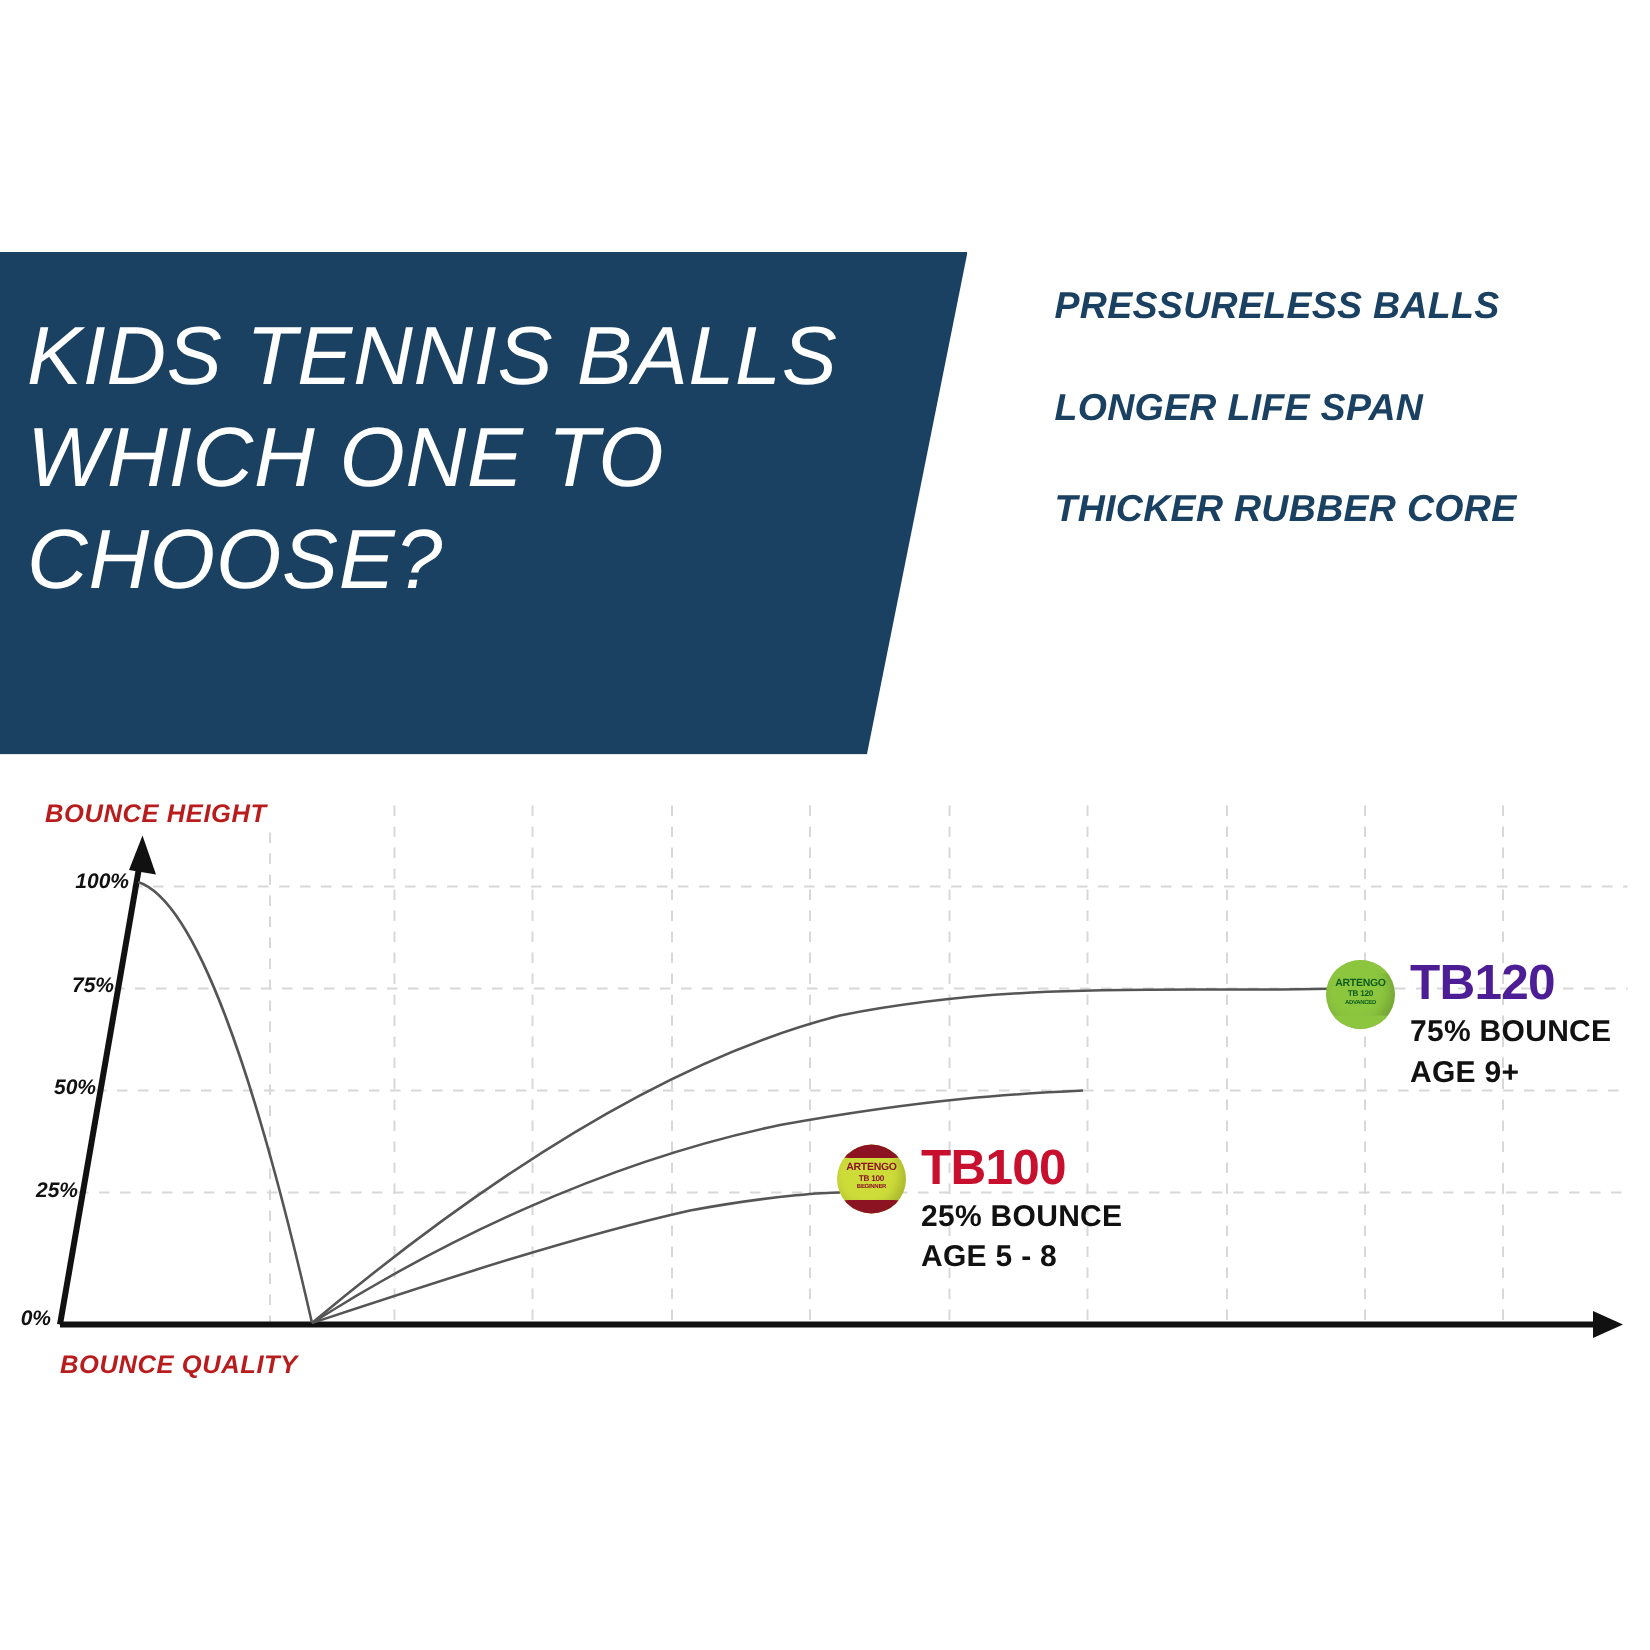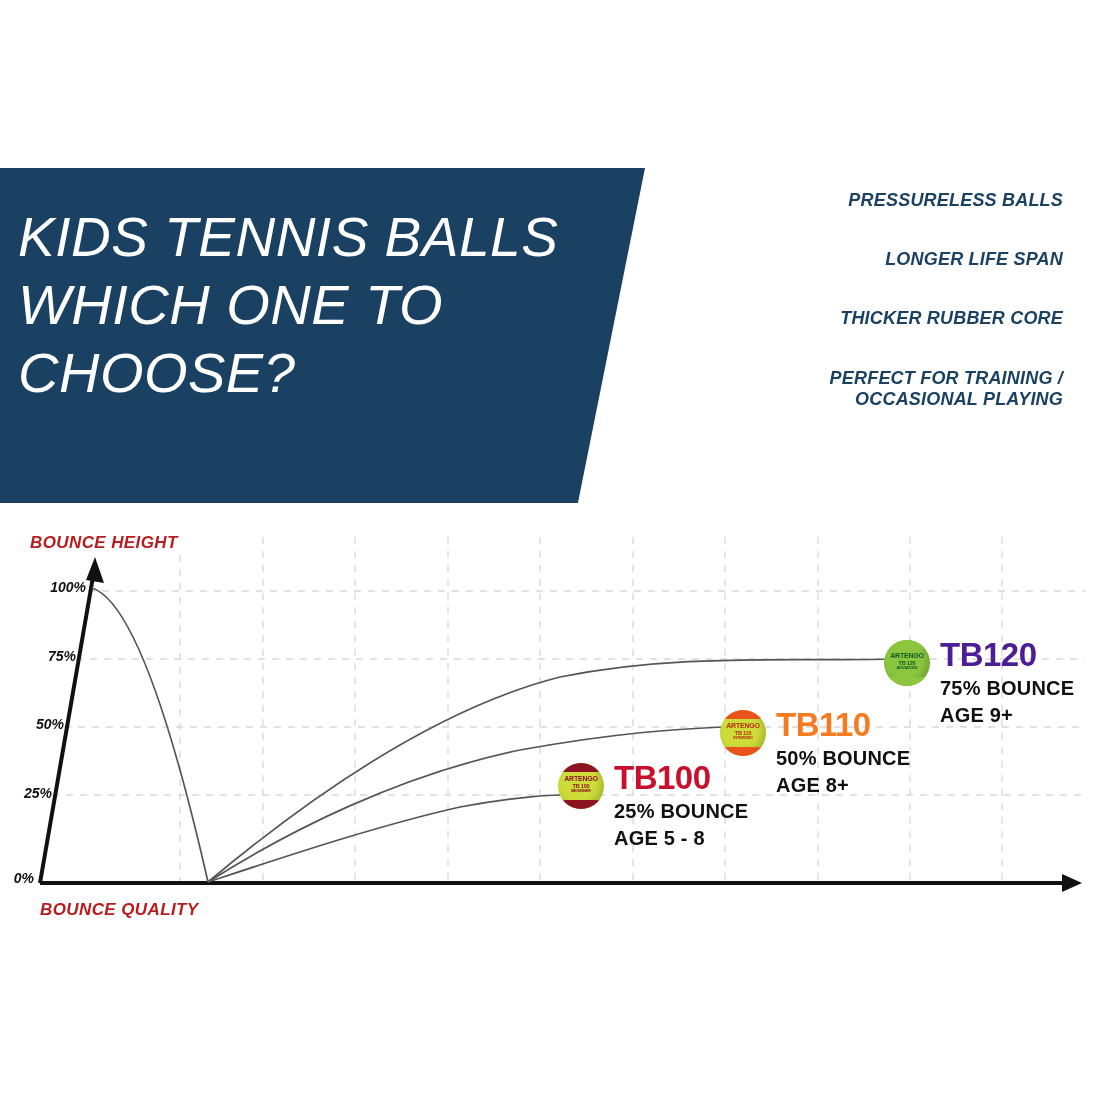--- a/index.html
+++ b/index.html
@@ -56,28 +56,27 @@
   
   #feature-list {
     position: absolute;
     left: 703px;
     top: 190px;
     z-index: 3;
     width: 360px;
   }
   .feature-item {
     color: #1a4161;
-    font-size: 18px;
+    font-size: 25px;
     font-style: italic;
     font-weight: 700;
     letter-spacing: 0.2px;
     line-height: 1.18;
     margin-bottom: 38px;
     white-space: pre-line;
-    text-align: right;
   }
   .feature-item:last-child { margin-bottom: 0; }
 
   
   #chart-area {
     position: absolute;
     left: 0;
     top: 505px;
     width: 1100px;
     height: 440px;
@@ -179,22 +178,20 @@
 <div id="header-title-block">
   <span class="title-line-1">KIDS TENNIS BALLS</span>
   <span class="title-line-2">WHICH ONE TO</span>
   <span class="title-line-3">CHOOSE?</span>
 </div>
 
 <div id="feature-list">
   <div class="feature-item">PRESSURELESS BALLS</div>
   <div class="feature-item">LONGER LIFE SPAN</div>
   <div class="feature-item">THICKER RUBBER CORE</div>
-  <div class="feature-item">PERFECT FOR TRAINING /
-OCCASIONAL PLAYING</div>
 </div>
 
 <div id="chart-area">
 
   <svg id="chart-svg" viewBox="0 0 1100 440">
 
     <g stroke="#d8d8d8" stroke-width="1.3" stroke-dasharray="7 7">
       <line x1="180" y1="50" x2="180" y2="378"></line>
       <line x1="263" y1="32" x2="263" y2="378"></line>
       <line x1="355" y1="32" x2="355" y2="378"></line>
@@ -252,36 +249,20 @@
         <span class="sub">BEGINNER</span>
       </div>
     </div>
     <div class="callout-text">
       <span class="callout-model" style="color:#c8102e;">TB100</span>
       <span class="callout-bounce">25% BOUNCE</span>
       <span class="callout-age">AGE 5 - 8</span>
     </div>
   </div>
 
-  <div class="callout" style="left: 720px; top: 203px;">
-    <div class="ball" style="background:#cddc39;">
-      <div class="cap-top" style="background:#e8541c;"></div>
-      <div class="cap-bottom" style="background:#e8541c;"></div>
-      <div class="ball-text" style="color:#b8300a;">
-        <span class="brand">ARTENGO</span>
-        <span class="model">TB 110</span>
-        <span class="sub">INTERMED</span>
-      </div>
-    </div>
-    <div class="callout-text">
-      <span class="callout-model" style="color:#f47b20;">TB110</span>
-      <span class="callout-bounce">50% BOUNCE</span>
-      <span class="callout-age">AGE 8+</span>
-    </div>
-  </div>
 
   <div class="callout" style="left: 884px; top: 133px;">
     <div class="ball" style="background:#8cc63f;">
       <div class="cap-top" style="background:#8cc63f;"></div>
       <div class="cap-bottom" style="background:#8cc63f;"></div>
       <div class="ball-text" style="color:#0d5c1e;">
         <span class="brand">ARTENGO</span>
         <span class="model">TB 120</span>
         <span class="sub">ADVANCED</span>
       </div>

